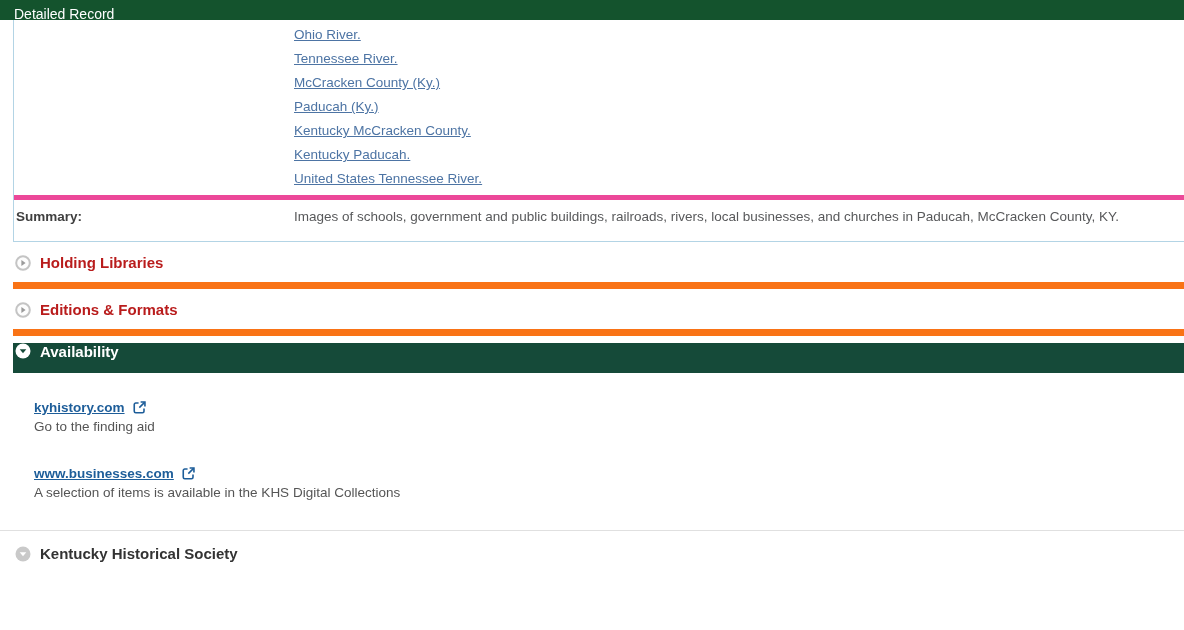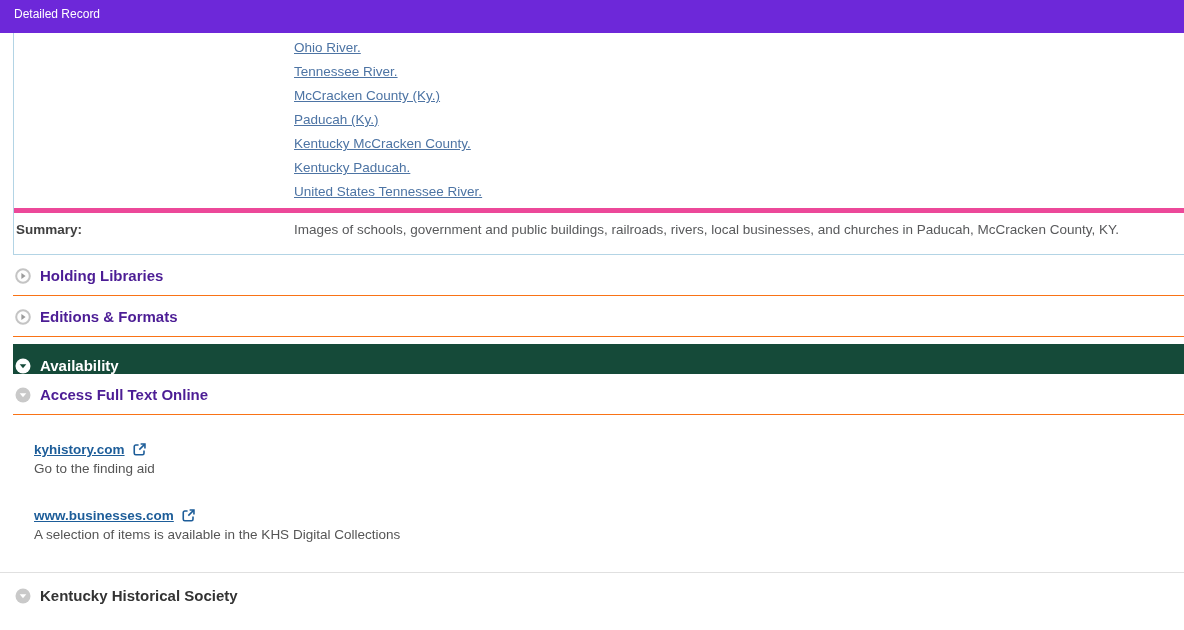--- a/index.html
+++ b/index.html
@@ -5,22 +5,22 @@
   * { box-sizing: border-box; }
   html, body { margin: 0; padding: 0; background: #ffffff; }
   body {
     font-family: "Liberation Sans", sans-serif;
     width: 1184px; height: 630px; overflow: hidden;
     color: #333;
   }
 
   
   .topbar {
-    height: 33px; background: #6d28d9; color: #ffffff;
-    font-size: 12px; line-height: 28px; padding-left: 14px;
+    height: 20px; background: #14532d; color: #ffffff;
+    font-size: 14px; line-height: 28px; padding-left: 14px;
   }
 
   
   .record-panel {
     margin-left: 13px;
     border: 1px solid #b3d4e5;
     border-top: none; border-right: none;
     background: #fff;
   }
   .subjects { padding: 3px 0 4px 280px; }
@@ -32,26 +32,26 @@
     display: flex; border-top: 5px solid #ec4899;
     padding: 8px 0 15px 2px; font-size: 13.5px; line-height: 18px;
   }
   .summary-label { width: 278px; flex: none; font-weight: bold; color: #404040; }
   .summary-value { color: #58595b; }
 
   
   .sections { margin-left: 13px; }
   .section-header {
     display: flex; align-items: center; gap: 9px;
-    padding: 12px 0 11px 2px; border-bottom: 1px solid #f97316;
-    font-size: 15px; font-weight: bold; color: #4c1d95; cursor: pointer;
+    padding: 12px 0 11px 2px; border-bottom: 7px solid #f97316;
+    font-size: 15px; font-weight: bold; color: #b91c1c; cursor: pointer;
   }
   .availability-bar {
     margin-top: 7px; height: 30px; background: #154a39; color: #ffffff;
-    display: flex; align-items: flex-end; gap: 9px; padding-left: 2px;
+    display: flex; align-items: flex-start; gap: 9px; padding-left: 2px;
     font-size: 15px; font-weight: bold; cursor: pointer;
   }
   .icon-svg { display: block; flex: none; }
 
   
   .access-links { padding: 25px 0 0 21px; }
   .access-item { margin-bottom: 29px; }
   .access-link {
     display: inline-flex; align-items: center; gap: 7px;
     font-size: 13.5px; font-weight: bold; color: #1d5d99;
@@ -109,27 +109,20 @@
   </div>
 
   <div class="availability-bar">
     <svg class="icon-svg" width="16" height="16" viewBox="0 0 16 16">
       <circle cx="8" cy="8" r="7.5" fill="#ffffff"></circle>
       <path d="M4.7 6.3 L11.3 6.3 L8 10.2 Z" fill="#154a39"></path>
     </svg>
     <span>Availability</span>
   </div>
 
-  <div class="section-header">
-    <svg class="icon-svg" width="16" height="16" viewBox="0 0 16 16">
-      <circle cx="8" cy="8" r="7.5" fill="#c9c9c9"></circle>
-      <path d="M4.7 6.3 L11.3 6.3 L8 10.2 Z" fill="#ffffff"></path>
-    </svg>
-    <span>Access Full Text Online</span>
-  </div>
 
   <div class="access-links">
 
     <div class="access-item">
       <a class="access-link">
         <span>kyhistory.com</span>
         <svg class="icon-svg" width="15" height="15" viewBox="0 0 16 16">
           <path d="M7 3.2 H4 A1.6 1.6 0 0 0 2.4 4.8 V12 A1.6 1.6 0 0 0 4 13.6 H11.2 A1.6 1.6 0 0 0 12.8 12 V9" fill="none" stroke="#1d5d99" stroke-width="1.7"></path>
           <path d="M9.2 2.2 H13.8 V6.8" fill="none" stroke="#1d5d99" stroke-width="1.7"></path>
           <path d="M13.4 2.6 L7.8 8.2" fill="none" stroke="#1d5d99" stroke-width="1.7"></path>

